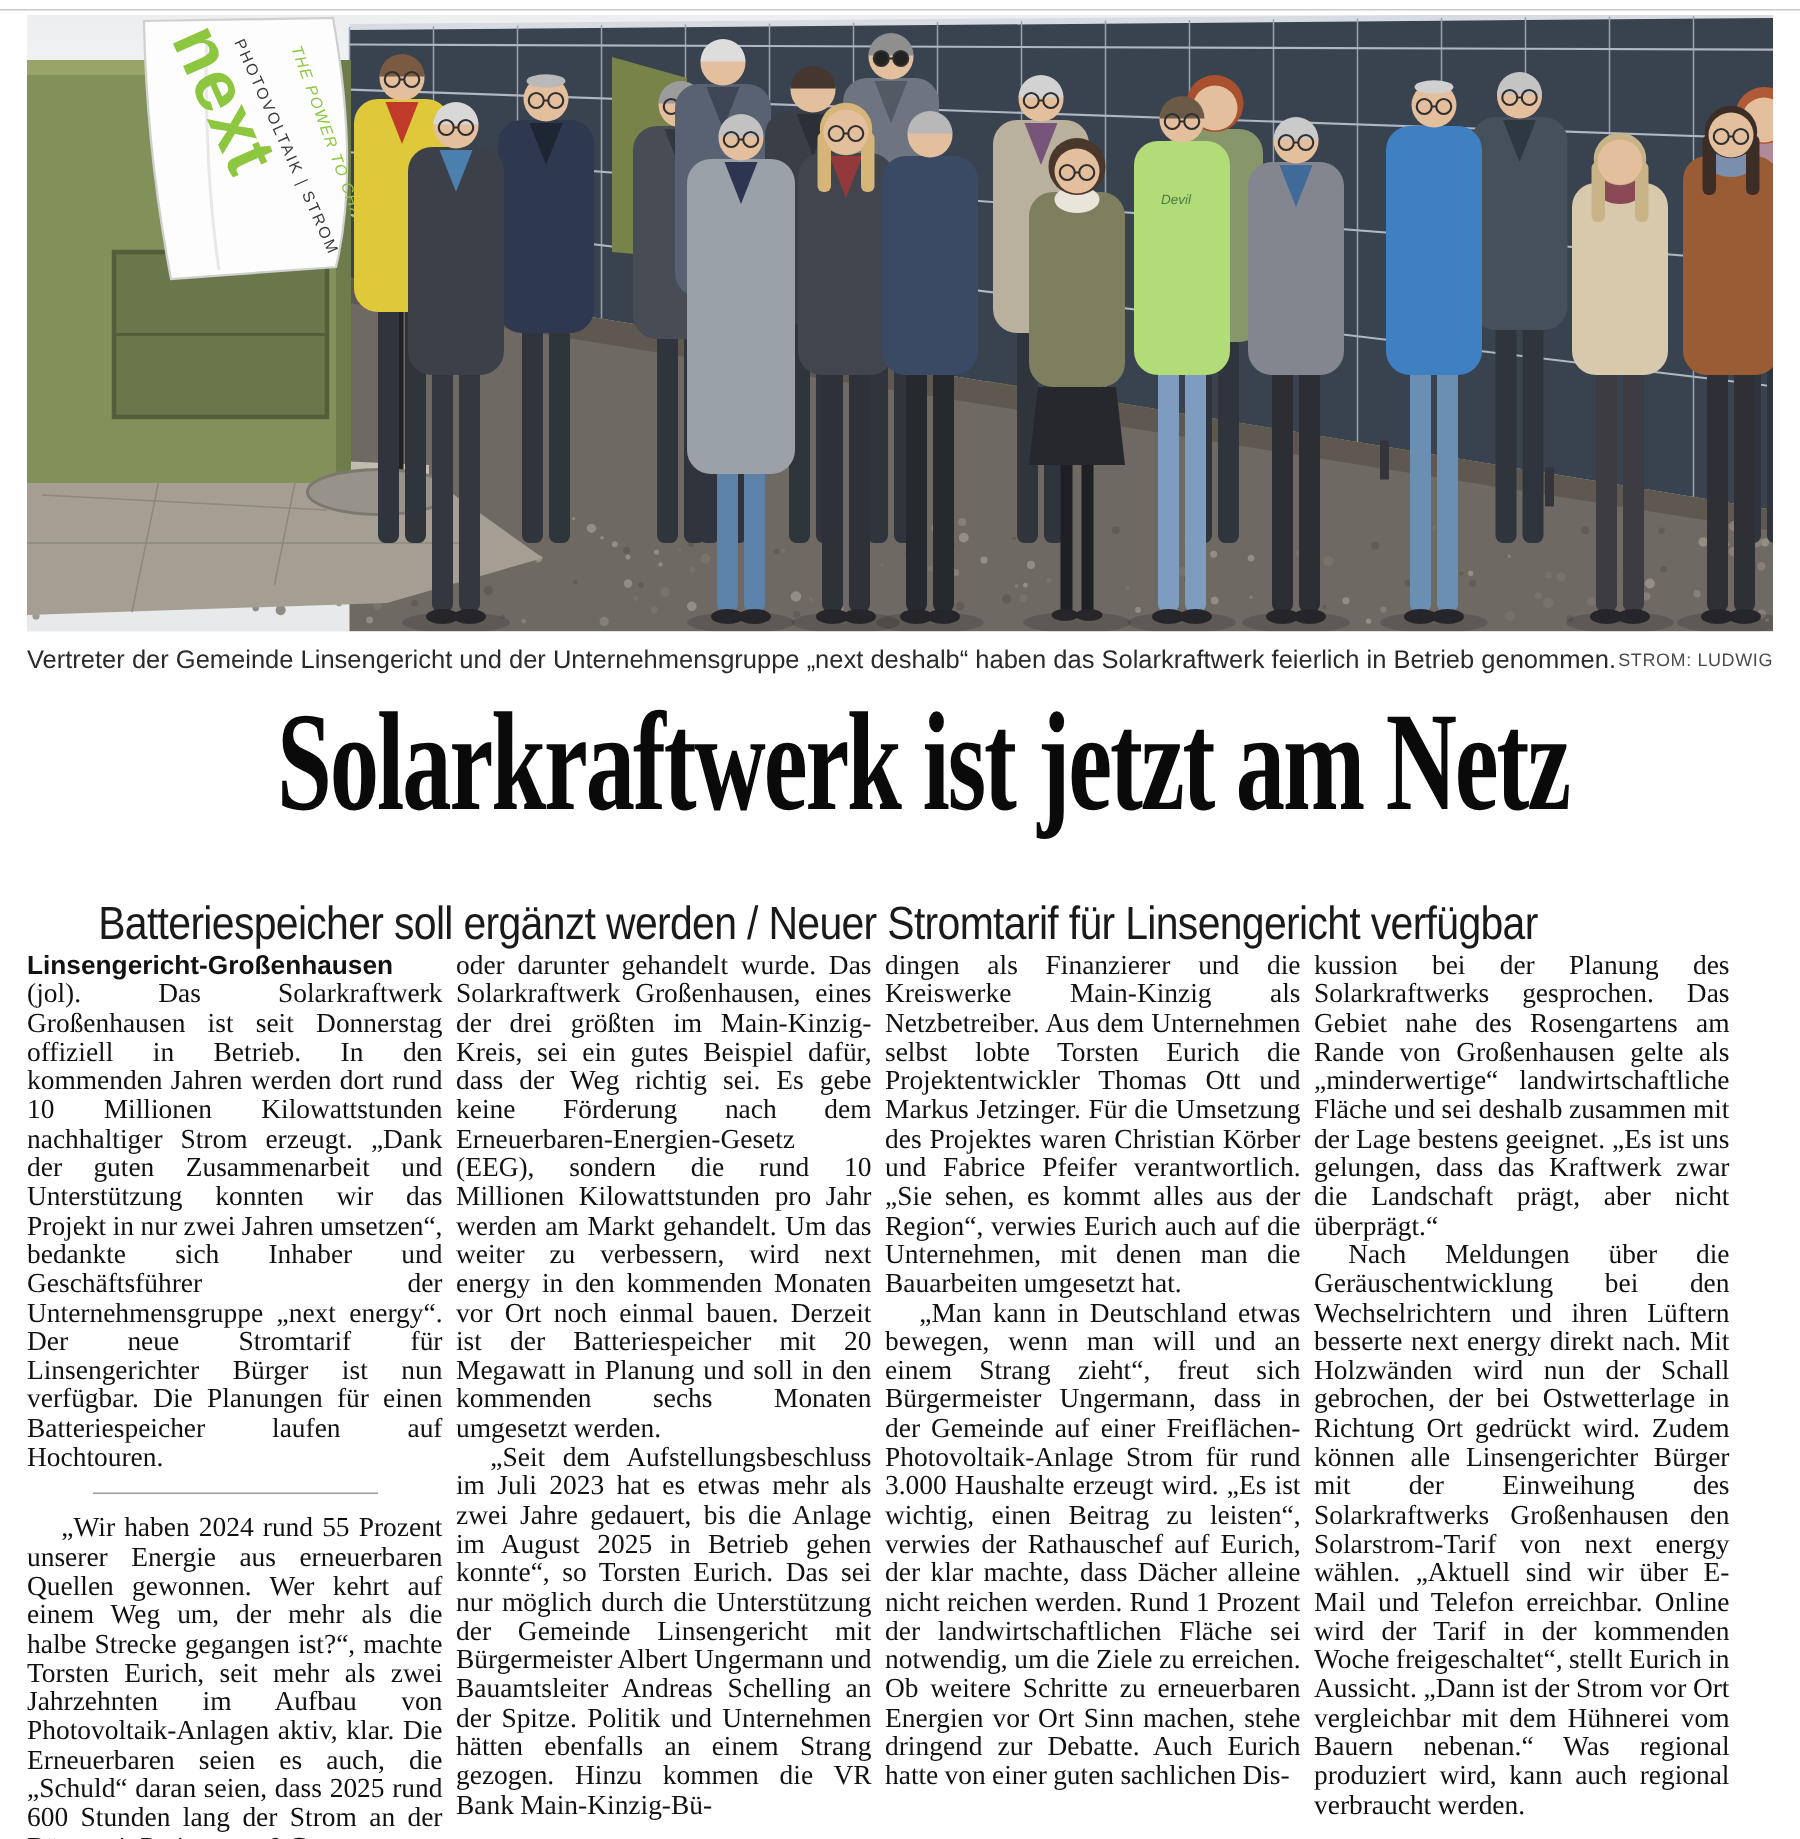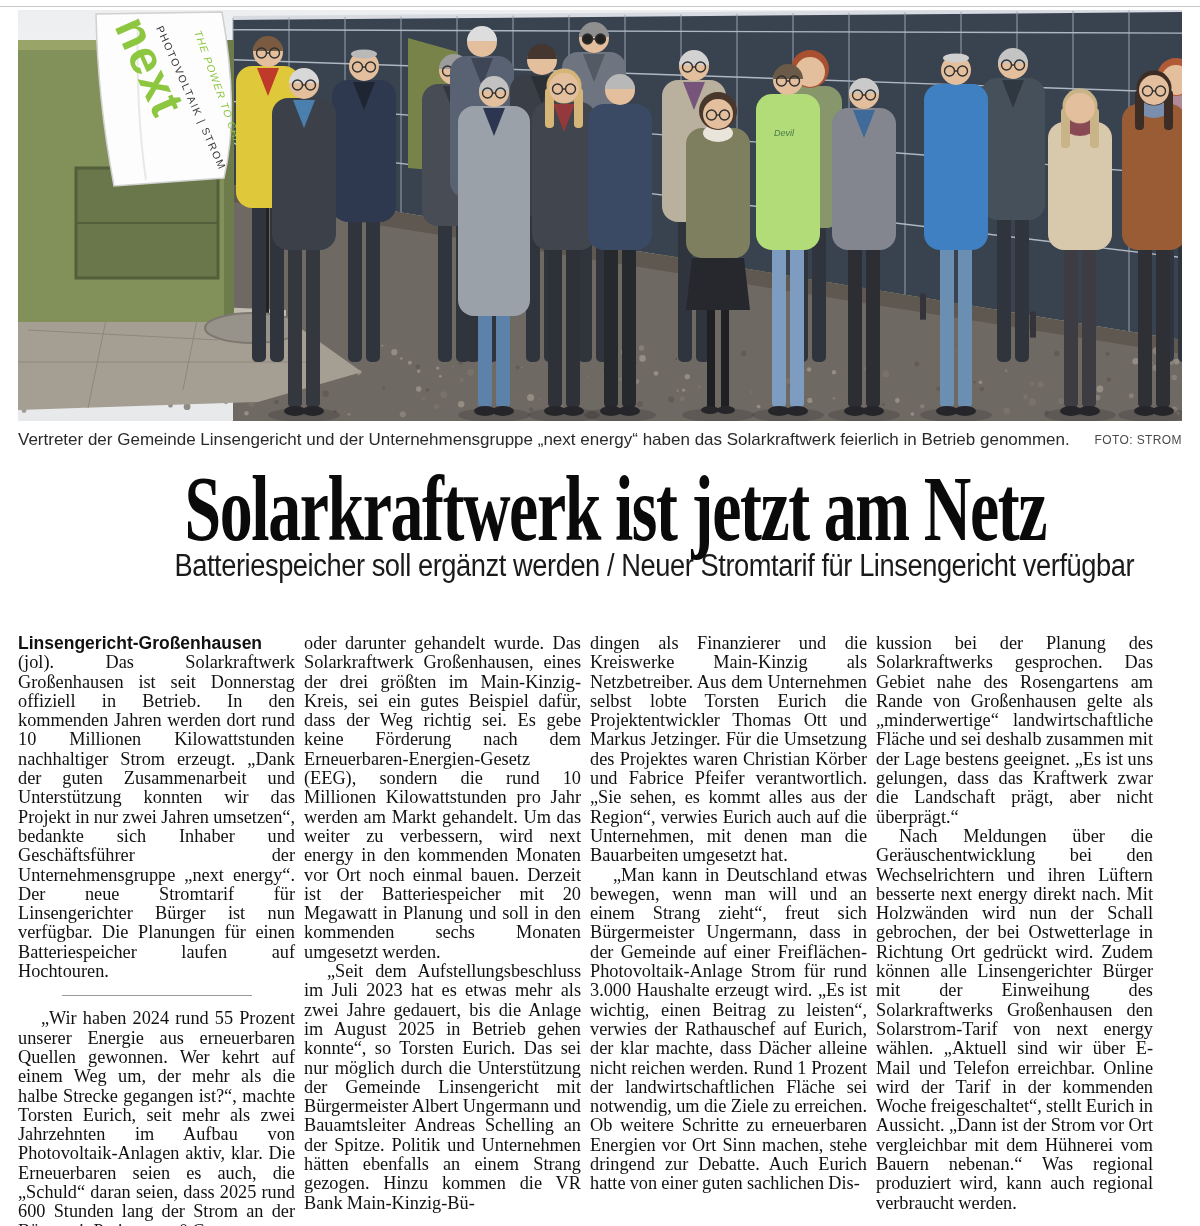--- a/index.html
+++ b/index.html
@@ -8,21 +8,21 @@
   .top-rule{position:absolute;left:0;top:6px;width:1200px;height:0;border-top:1px solid #c9c9c9;}
   .photo{position:absolute;left:18px;top:10px;width:1164px;height:411px;margin:0;background:#e7e9eb;overflow:hidden;}
   .photo svg{display:block;width:100%;height:100%;}
   .caption-row{position:absolute;left:18px;top:429px;width:1164px;display:flex;justify-content:space-between;
                align-items:flex-start;font-family:"Liberation Sans",sans-serif;}
   .caption{margin:0;font-size:17px;line-height:21px;color:#2a2a2a;}
   .credit{font-size:12px;color:#4a4a4a;letter-spacing:.4px;padding-top:4px;white-space:nowrap;}
   .headline{position:absolute;left:0;top:460px;width:1200px;margin:0;text-align:right;
             font-family:"Liberation Serif",serif;font-weight:700;font-size:94px;line-height:1.04;color:#0a0a0a;}
   .hl-inner{display:inline-block;transform:scaleX(.70);transform-origin:50% 50%;letter-spacing:-2px;white-space:nowrap;}
-  .subheadline{position:absolute;left:0;top:549px;width:1200px;margin:0;text-align:right;
+  .subheadline{position:absolute;left:0;top:599px;width:1200px;margin:0;text-align:left;
                font-family:"Liberation Sans",sans-serif;font-weight:400;font-size:31px;line-height:1.1;color:#1a1a1a;}
   .sh-inner{display:inline-block;transform:scaleX(.88);transform-origin:50% 50%;letter-spacing:-.5px;white-space:nowrap;}
   .body-cols{position:absolute;left:18px;top:634px;width:1164px;height:592px;display:flex;gap:9px;overflow:hidden;}
   .col{flex:0 0 277px;width:277px;font-size:18.3px;line-height:19.3px;text-align:justify;color:#111;
        hyphens:auto;-webkit-hyphens:auto;word-spacing:-.02em;}
   .para{margin:0;}
   .para.indent{text-indent:1.25em;}
   .leadin{font-family:"Liberation Sans",sans-serif;font-weight:700;font-size:17.5px;}
   .divider{width:190px;height:0;border-top:1px solid #9a9a9a;margin:14px auto 13px;}
 </style>
@@ -462,22 +462,22 @@
           <rect x="1146" y="80" width="9" height="40" rx="4" fill="#3c2e26"></rect>
           <circle cx="1136" cy="80" r="15" fill="#e4bf9d"></circle>
           <circle cx="1129.5" cy="81" r="5" fill="none" stroke="#2f2f2f" stroke-width="1.4"></circle>
           <circle cx="1142.5" cy="81" r="5" fill="none" stroke="#2f2f2f" stroke-width="1.4"></circle>
           <line x1="1134" y1="81" x2="1138" y2="81" stroke="#2f2f2f" stroke-width="1.4"></line>
         </g>
       </svg>
   </figure>
 
   <div class="caption-row">
-    <p class="caption">Vertreter der Gemeinde Linsengericht und der Unternehmensgruppe „next energy“ haben das Solarkraftwerk feierlich in Betrieb genommen.</p>
-    <span class="credit">FOTO: STROM</span>
+    <p class="caption">Vertreter der Gemeinde Linsengericht und der Unternehmensgruppe „next deshalb“ haben das Solarkraftwerk feierlich in Betrieb genommen.</p>
+    <span class="credit">STROM: LUDWIG</span>
   </div>
 
   <h1 class="headline"><span class="hl-inner">Solarkraftwerk ist jetzt am Netz</span></h1>
 
   <h2 class="subheadline"><span class="sh-inner">Batteriespeicher soll ergänzt werden / Neuer Stromtarif für Linsengericht verfügbar</span></h2>
 
   <div class="body-cols">
     <div class="col">
       <p class="para"><b class="leadin">Linsengericht-Großenhausen</b> <span>(jol).</span> <span>Das Solarkraftwerk Großenhausen ist seit Donnerstag offiziell in Betrieb. In den kommenden Jahren werden dort rund 10 Millionen Kilowattstunden nachhaltiger Strom erzeugt. „Dank der guten Zusammenarbeit und Unterstützung konnten wir das Projekt in nur zwei Jahren umsetzen“, bedankte sich Inhaber und Geschäftsführer der Unternehmensgruppe „next energy“. Der neue Stromtarif für Linsengerichter Bürger ist nun verfügbar. Die Planungen für einen Batteriespeicher laufen auf Hochtouren.</span></p>
       <div class="divider"></div>

